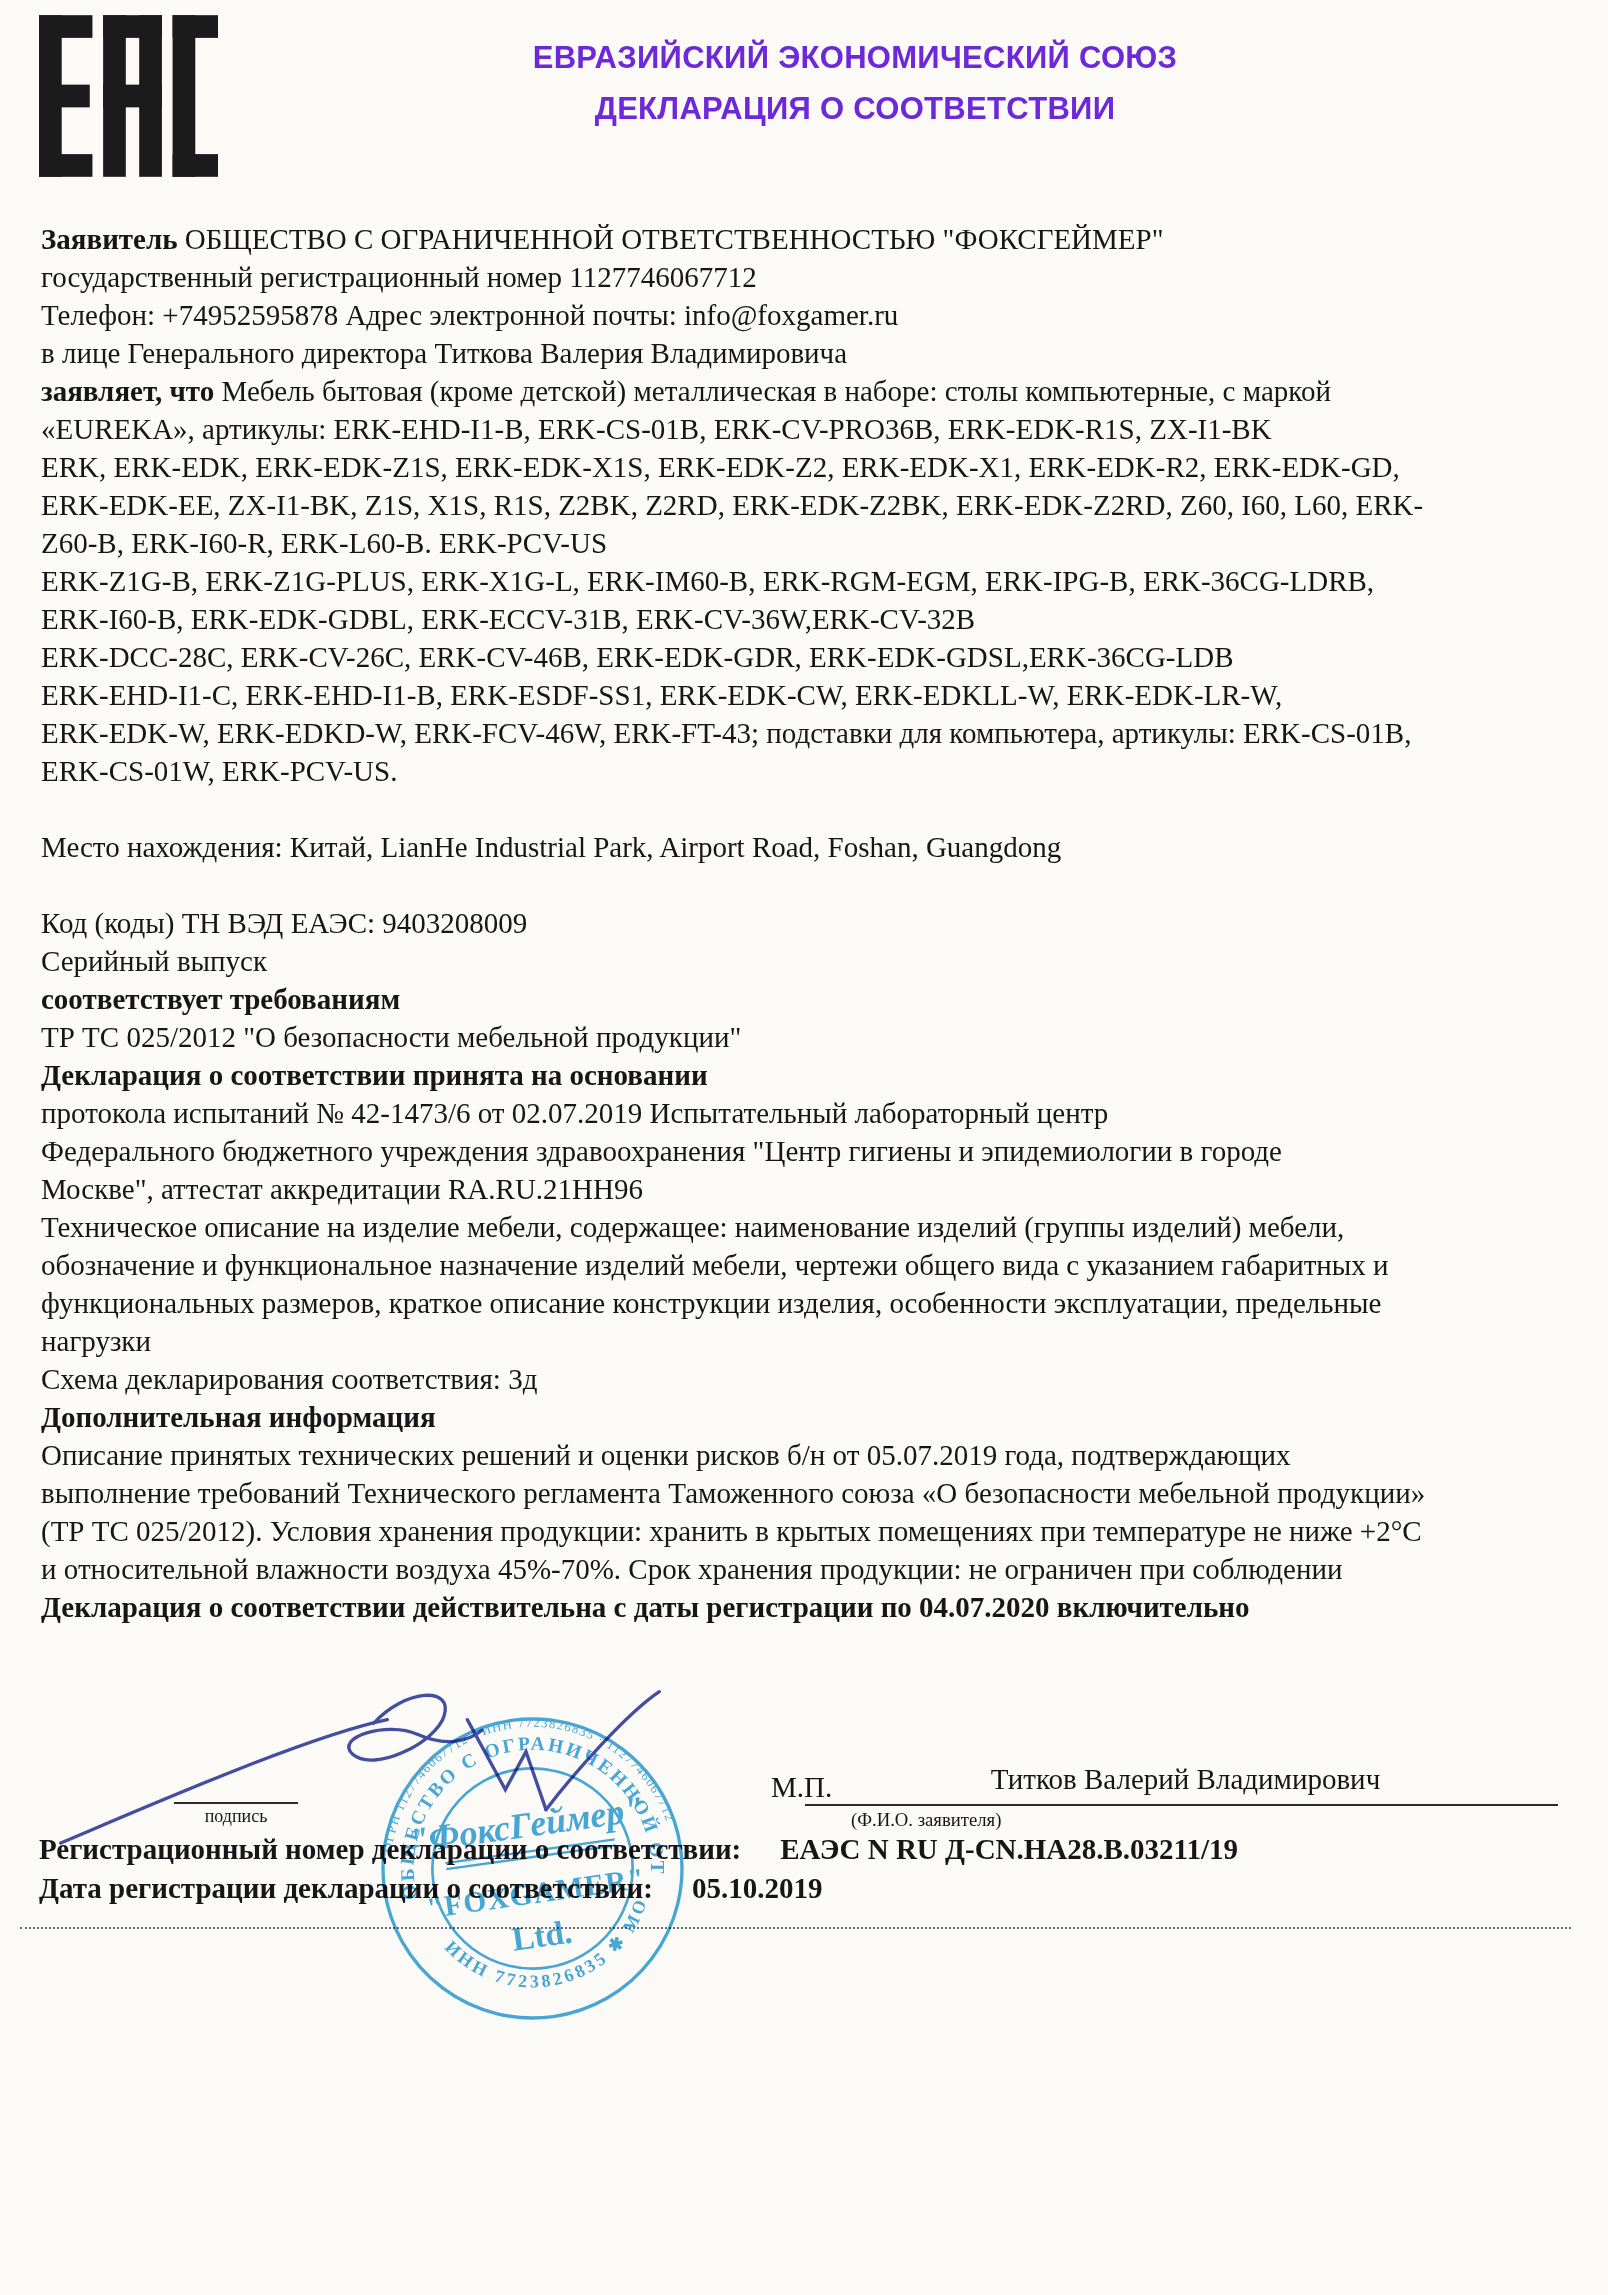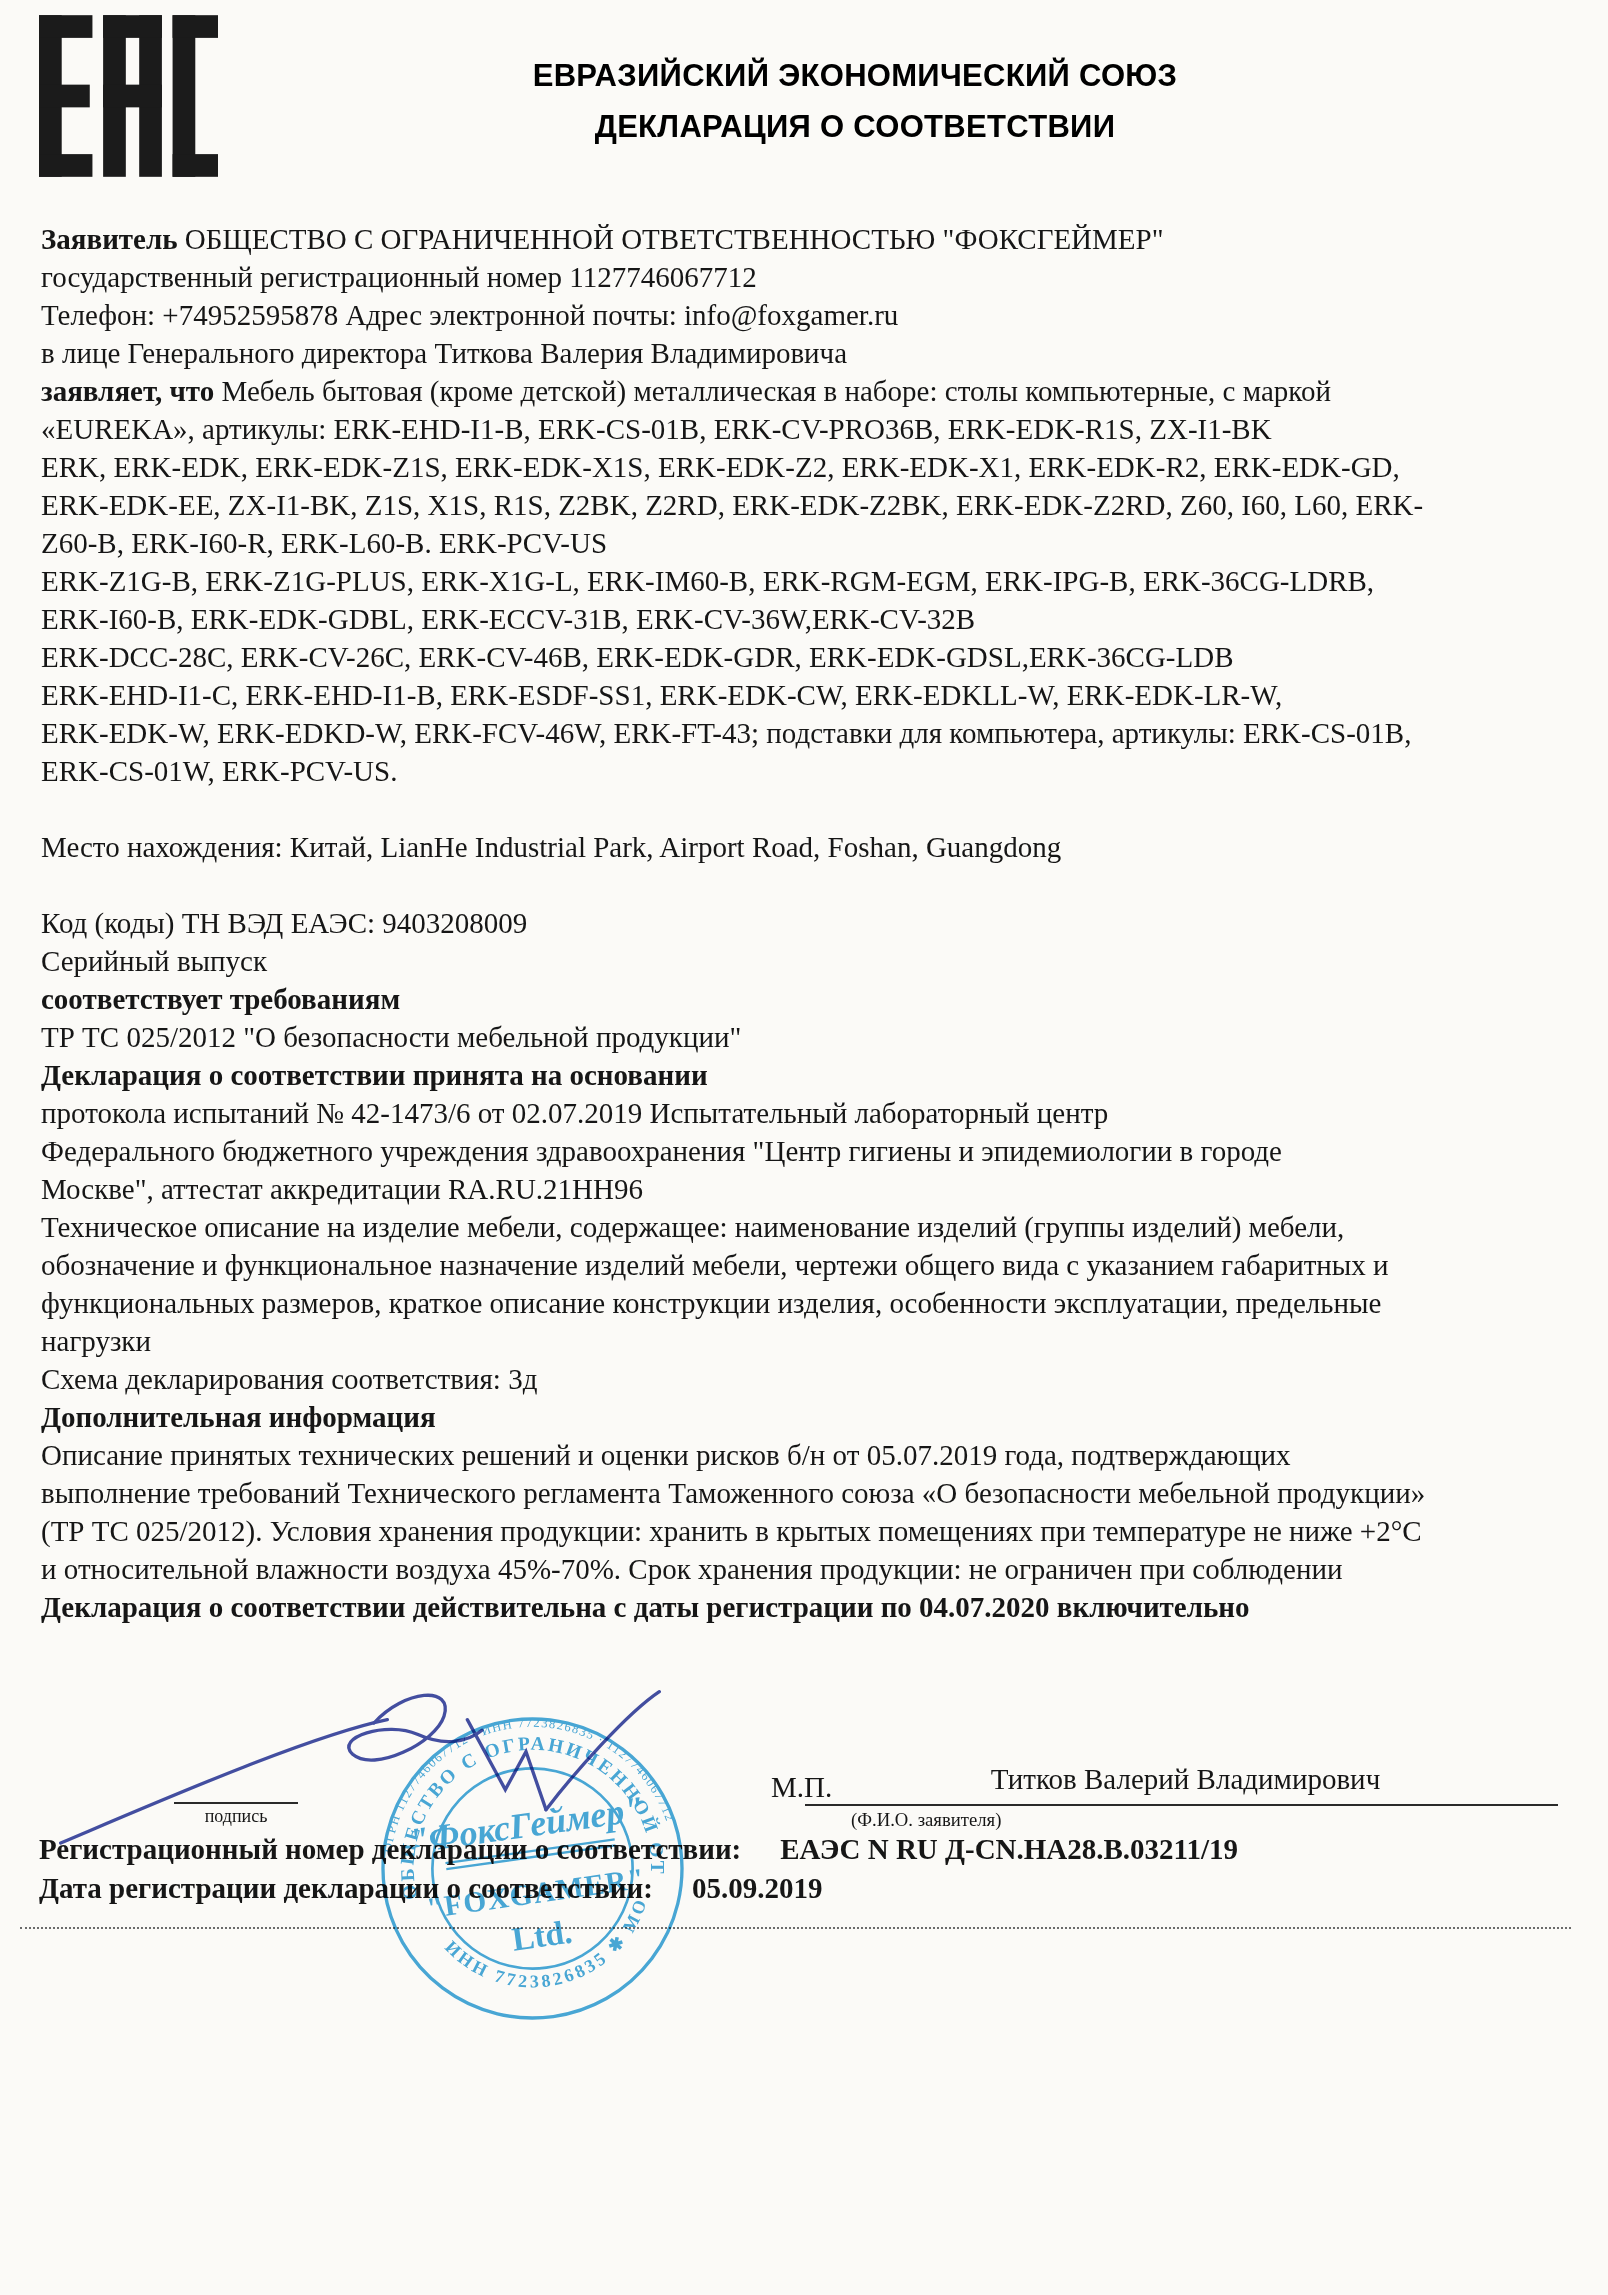--- a/index.html
+++ b/index.html
@@ -12,21 +12,21 @@
     font-family:"Liberation Serif", serif;
     color:#161616;
   }
   
   .eac-logo { position:absolute; left:39px; top:14.7px; width:179px; height:162px; }
   .title {
     position:absolute; left:227px; top:32px; width:1256px;
     text-align:center;
     font-family:"Liberation Sans", sans-serif;
     font-weight:bold; font-size:31px; line-height:51px;
-    color:#000000; letter-spacing:0.3px;margin-top:18px;
+    color:#6d28d9; letter-spacing:0.3px;
   }
   
   .doc { position:absolute; left:41px; top:220px; width:1529px; font-size:29px; }
   .ln { height:38px; line-height:38px; white-space:nowrap; }
   .ln b { font-weight:bold; }
   
   .sig-line-left { position:absolute; left:174px; top:1802px; width:124px; border-top:2px solid #2a2a2a; }
   .sig-caption { position:absolute; left:167px; top:1806px; width:138px; text-align:center; font-size:18px; }
   .mp { position:absolute; left:771px; top:1771px; font-size:29px; }
   .fio-name { position:absolute; left:815px; top:1763px; width:741px; text-align:center; font-size:29px; }
@@ -124,21 +124,21 @@
   <div class="sig-caption">подпись</div>
   <div class="mp">М.П.</div>
   <div class="fio-name">Титков Валерий Владимирович</div>
   <div class="fio-line"></div>
   <div class="fio-caption">(Ф.И.О. заявителя)</div>
 
   <div class="reg-line reg-1">
     <span>Регистрационный номер декларации о соответствии:</span><span class="reg-value">ЕАЭС N RU Д-CN.НА28.В.03211/19</span>
   </div>
   <div class="reg-line reg-2">
-    <span>Дата регистрации декларации о соответствии:</span><span class="reg-value">05.09.2019</span>
+    <span>Дата регистрации декларации о соответствии:</span><span class="reg-value">05.10.2019</span>
   </div>
   <div class="dotted-rule"></div>
 
   <svg class="stamp" viewBox="-236 -236 472 472" aria-hidden="true">
     <g fill="none" stroke="#2f9dd6">
       <circle r="224" stroke-width="5"></circle>
       <circle r="150" stroke-width="4"></circle>
     </g>
     <defs>
       <path id="arc-outer" d="M -205.9 55.2 A 213 213 0 1 1 205.9 55.2"></path>

